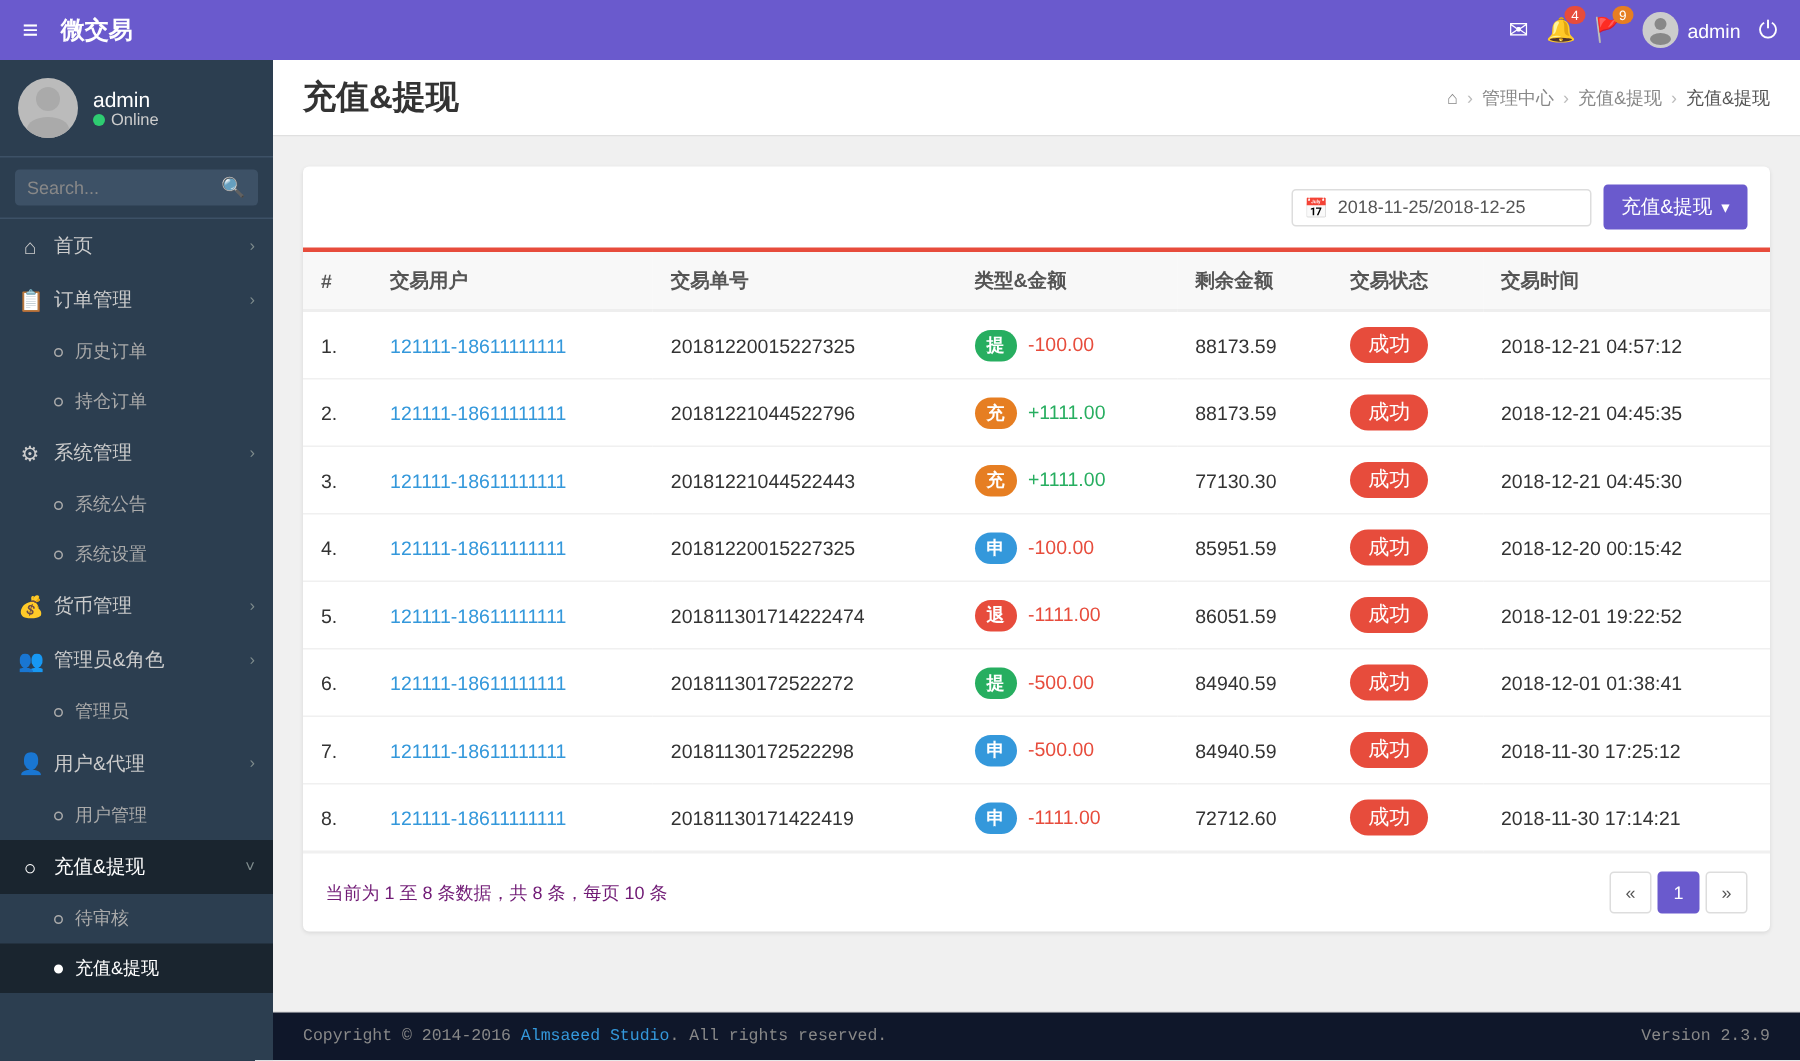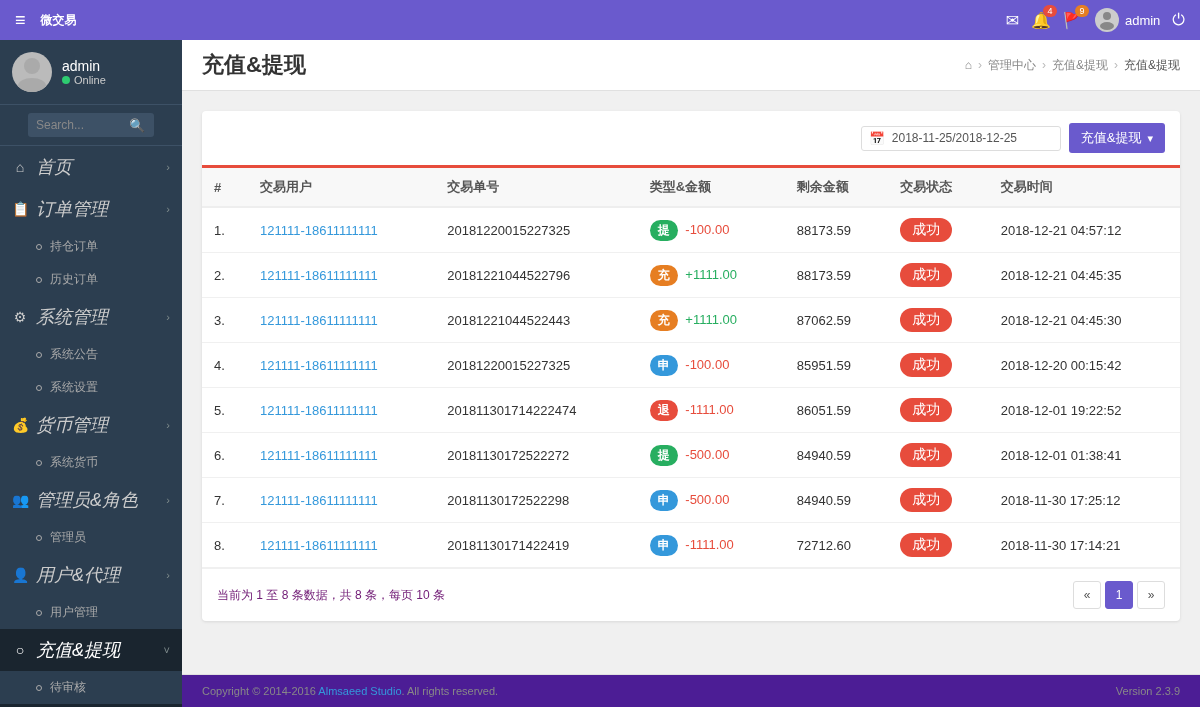--- a/index.html
+++ b/index.html
@@ -10,21 +10,21 @@
       background: #6a5acd;
       height: 40px;
       display: flex;
       align-items: center;
       justify-content: space-between;
       padding: 0 15px;
       flex-shrink: 0;
     }
     .top-header .logo {
       color: white;
-      font-size: 12px;
+      font-size: 16px;
       font-weight: bold;
     }
     .top-header .right-icons {
       display: flex;
       align-items: center;
       gap: 12px;
     }
     .top-header .icon-badge {
       position: relative;
       color: white;
@@ -101,21 +101,21 @@
       justify-content: center;
       font-size: 18px;
       color: #666;
       overflow: hidden;
     }
     .user-panel .name { color: white; font-size: 14px; }
     .user-panel .status { display: flex; align-items: center; gap: 4px; font-size: 11px; }
     .user-panel .dot { width: 8px; height: 8px; border-radius: 50%; background: #2ecc71; }
 
     .search-box {
-      padding: 8px 28px;
+      padding: 8px 10px;
       border-bottom: 1px solid #3d5166;
     }
     .search-box input {
       width: 100%;
       background: #3d5166;
       border: none;
       border-radius: 3px;
       padding: 5px 28px 5px 8px;
       color: #ccc;
       font-size: 12px;
@@ -146,21 +146,21 @@
       align-items: center;
       justify-content: space-between;
       padding: 9px 12px;
       cursor: pointer;
       color: #ccc;
       transition: background 0.2s;
     }
     .nav-item.active { background: #1a252f; color: white; }
     .nav-item .left { display: flex; align-items: center; gap: 8px; }
     .nav-item .icon { font-size: 14px; width: 16px; text-align: center; }
-    .nav-item .label { font-size: 18px; font-style: italic; }
+    .nav-item .label { font-size: 13px; }
     .nav-item .chevron { font-size: 11px; color: #7f8c8d; }
 
     .nav-sub-item {
       display: flex;
       align-items: center;
       padding: 8px 12px 8px 36px;
       cursor: pointer;
       color: #aaa;
       font-size: 12px;
       transition: background 0.2s;
@@ -325,27 +325,28 @@
       justify-content: center;
       cursor: pointer;
       font-size: 12px;
       background: white;
       color: #555;
     }
     .page-btn.active { background: #6a5acd; color: white; border-color: #6a5acd; }
 
     
     .footer {
-      background: #4c1d95;
+      background: #0f172a;
       border-top: 1px solid #e0e0e0;
       padding: 10px 20px;
       display: flex;
       justify-content: space-between;
       font-size: 11px;
       color: #888;
+      font-family: Liberation Mono, monospace;
     }
     .footer a { color: #3498db; text-decoration: none; }
   </style>
 </head>
 <body>
 
 <div class="top-header">
   <div style="display:flex;align-items:center;gap:15px;">
     <span style="color:white;font-size:18px;cursor:pointer;">≡</span>
     <span class="logo">微交易</span>
@@ -414,25 +415,25 @@
     <div class="nav-item">
       <div class="left">
         <span class="icon">📋</span>
         <span class="label">订单管理</span>
       </div>
       <span class="chevron">›</span>
     </div>
 
     <div class="nav-sub-item">
       <span class="dot2"></span>
-      持仓订单
+      历史订单
     </div>
     <div class="nav-sub-item">
       <span class="dot2"></span>
-      历史订单
+      持仓订单
     </div>
 
     <div class="nav-item">
       <div class="left">
         <span class="icon">⚙</span>
         <span class="label">系统管理</span>
       </div>
       <span class="chevron">›</span>
     </div>
 
@@ -446,24 +447,20 @@
     </div>
 
     <div class="nav-item">
       <div class="left">
         <span class="icon">💰</span>
         <span class="label">货币管理</span>
       </div>
       <span class="chevron">›</span>
     </div>
 
-    <div class="nav-sub-item">
-      <span class="dot2"></span>
-      系统货币
-    </div>
 
     <div class="nav-item">
       <div class="left">
         <span class="icon">👥</span>
         <span class="label">管理员&amp;角色</span>
       </div>
       <span class="chevron">›</span>
     </div>
 
     <div class="nav-sub-item">
@@ -571,21 +568,21 @@
     <td>2018-12-21 04:45:35</td>
   </tr>
               <tr>
     <td>3.</td>
     <td><a href="#">121111-18611111111</a></td>
     <td>20181221044522443</td>
     <td>
       <span class="badge-tag" style="background:#e67e22;">充</span>
       <span style="color:#27ae60;margin-left:4px;">+1111.00</span>
     </td>
-    <td>87062.59</td>
+    <td>77130.30</td>
     <td><span class="status-badge success">成功</span></td>
     <td>2018-12-21 04:45:30</td>
   </tr>
               <tr>
     <td>4.</td>
     <td><a href="#">121111-18611111111</a></td>
     <td>20181220015227325</td>
     <td>
       <span class="badge-tag" style="background:#3498db;">申</span>
       <span style="color:#e74c3c;margin-left:4px;">-100.00</span>

